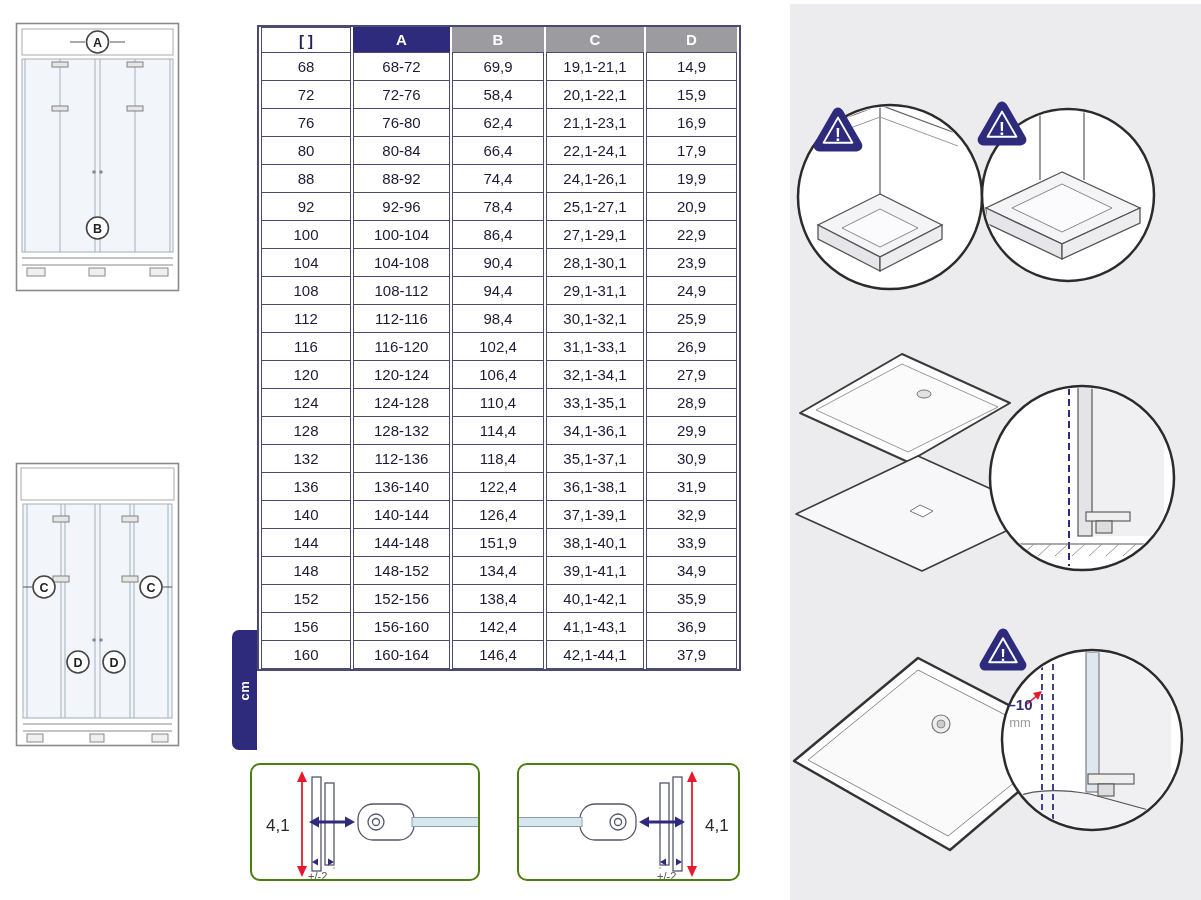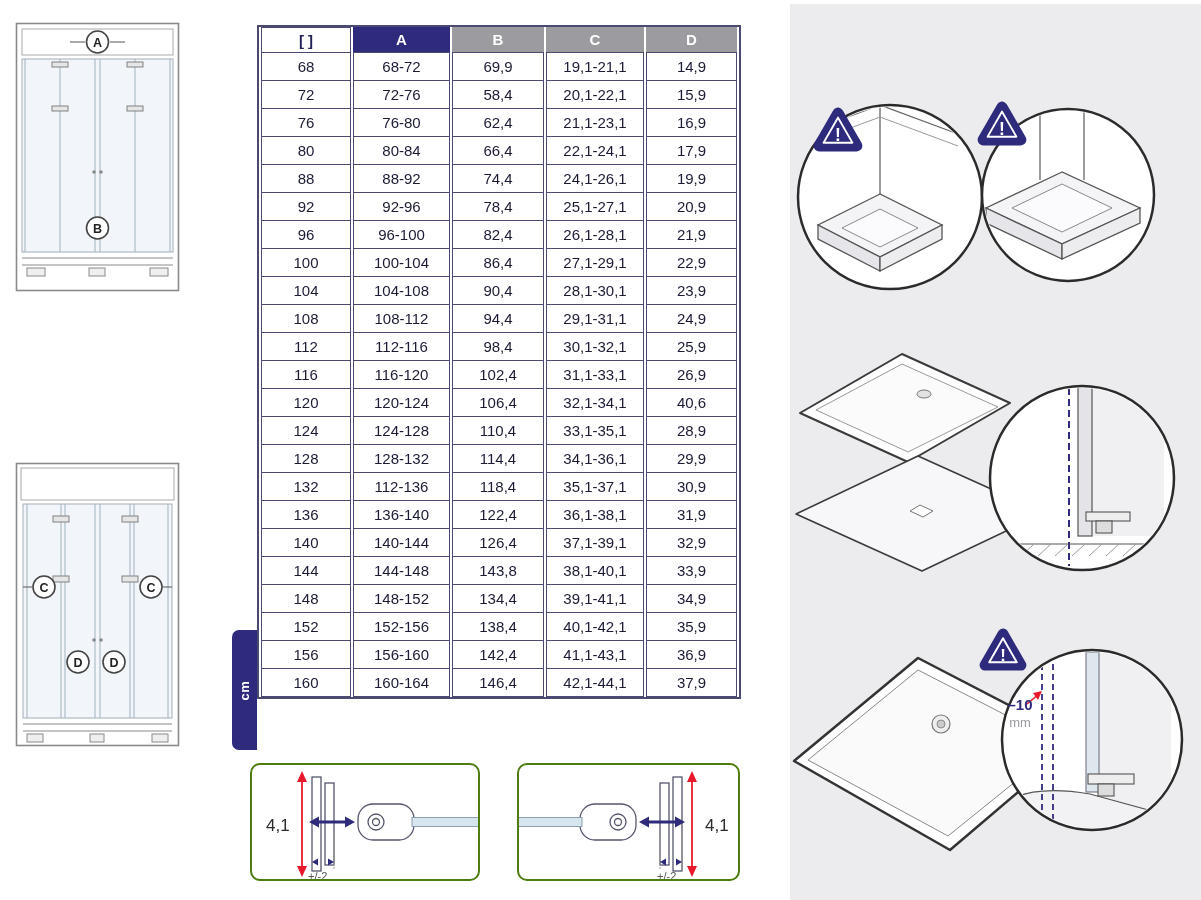--- a/index.html
+++ b/index.html
@@ -179,27 +179,20 @@
             <td>19,9</td>
           </tr>
           <tr>
             <td>92</td>
             <td>92-96</td>
             <td>78,4</td>
             <td>25,1-27,1</td>
             <td>20,9</td>
           </tr>
           <tr>
-            <td>96</td>
-            <td>96-100</td>
-            <td>82,4</td>
-            <td>26,1-28,1</td>
-            <td>21,9</td>
-          </tr>
-          <tr>
             <td>100</td>
             <td>100-104</td>
             <td>86,4</td>
             <td>27,1-29,1</td>
             <td>22,9</td>
           </tr>
           <tr>
             <td>104</td>
             <td>104-108</td>
             <td>90,4</td>
@@ -225,21 +218,21 @@
             <td>116-120</td>
             <td>102,4</td>
             <td>31,1-33,1</td>
             <td>26,9</td>
           </tr>
           <tr>
             <td>120</td>
             <td>120-124</td>
             <td>106,4</td>
             <td>32,1-34,1</td>
-            <td>40,6</td>
+            <td>27,9</td>
           </tr>
           <tr>
             <td>124</td>
             <td>124-128</td>
             <td>110,4</td>
             <td>33,1-35,1</td>
             <td>28,9</td>
           </tr>
           <tr>
             <td>128</td>
@@ -265,21 +258,21 @@
           <tr>
             <td>140</td>
             <td>140-144</td>
             <td>126,4</td>
             <td>37,1-39,1</td>
             <td>32,9</td>
           </tr>
           <tr>
             <td>144</td>
             <td>144-148</td>
-            <td>143,8</td>
+            <td>151,9</td>
             <td>38,1-40,1</td>
             <td>33,9</td>
           </tr>
           <tr>
             <td>148</td>
             <td>148-152</td>
             <td>134,4</td>
             <td>39,1-41,1</td>
             <td>34,9</td>
           </tr>

